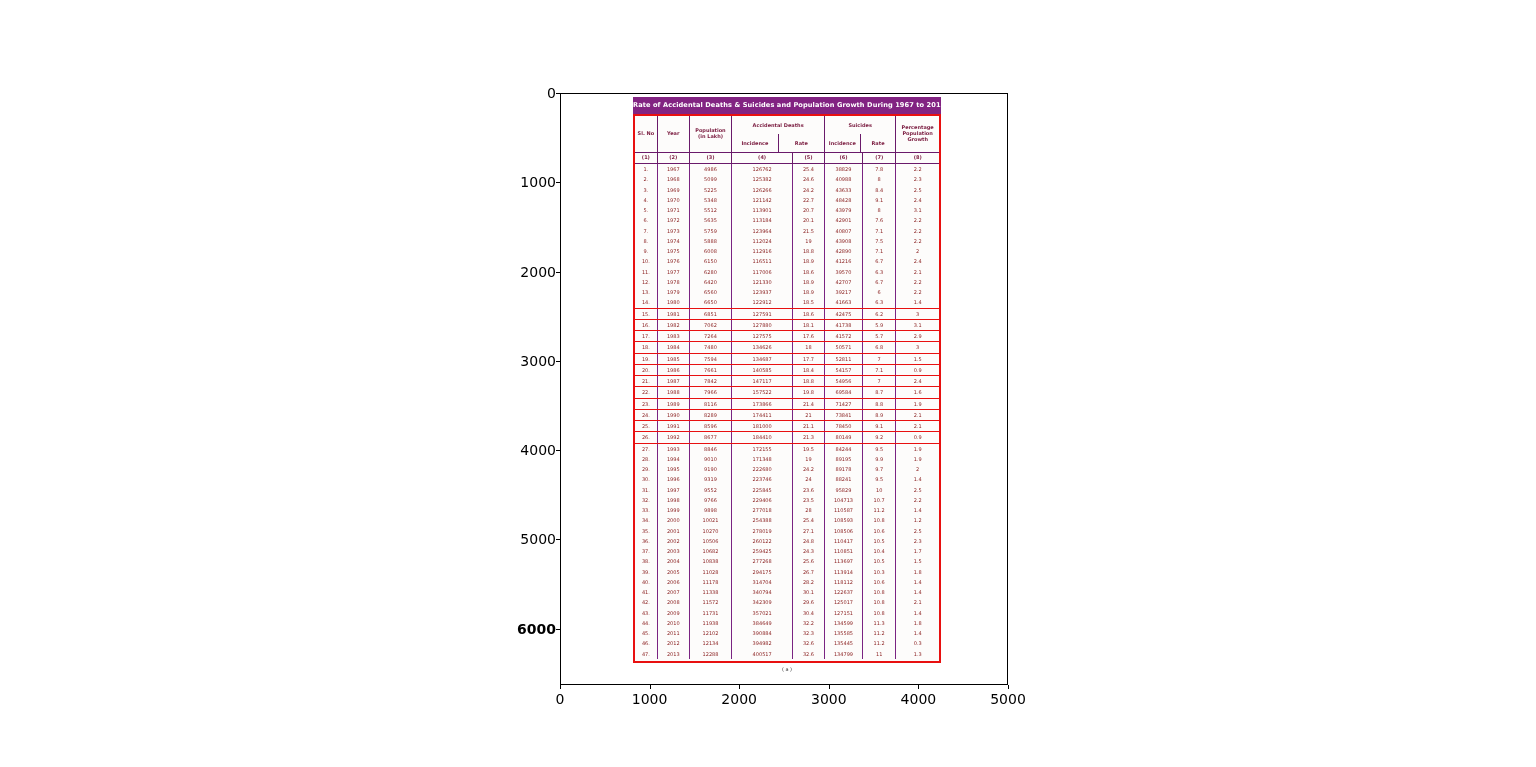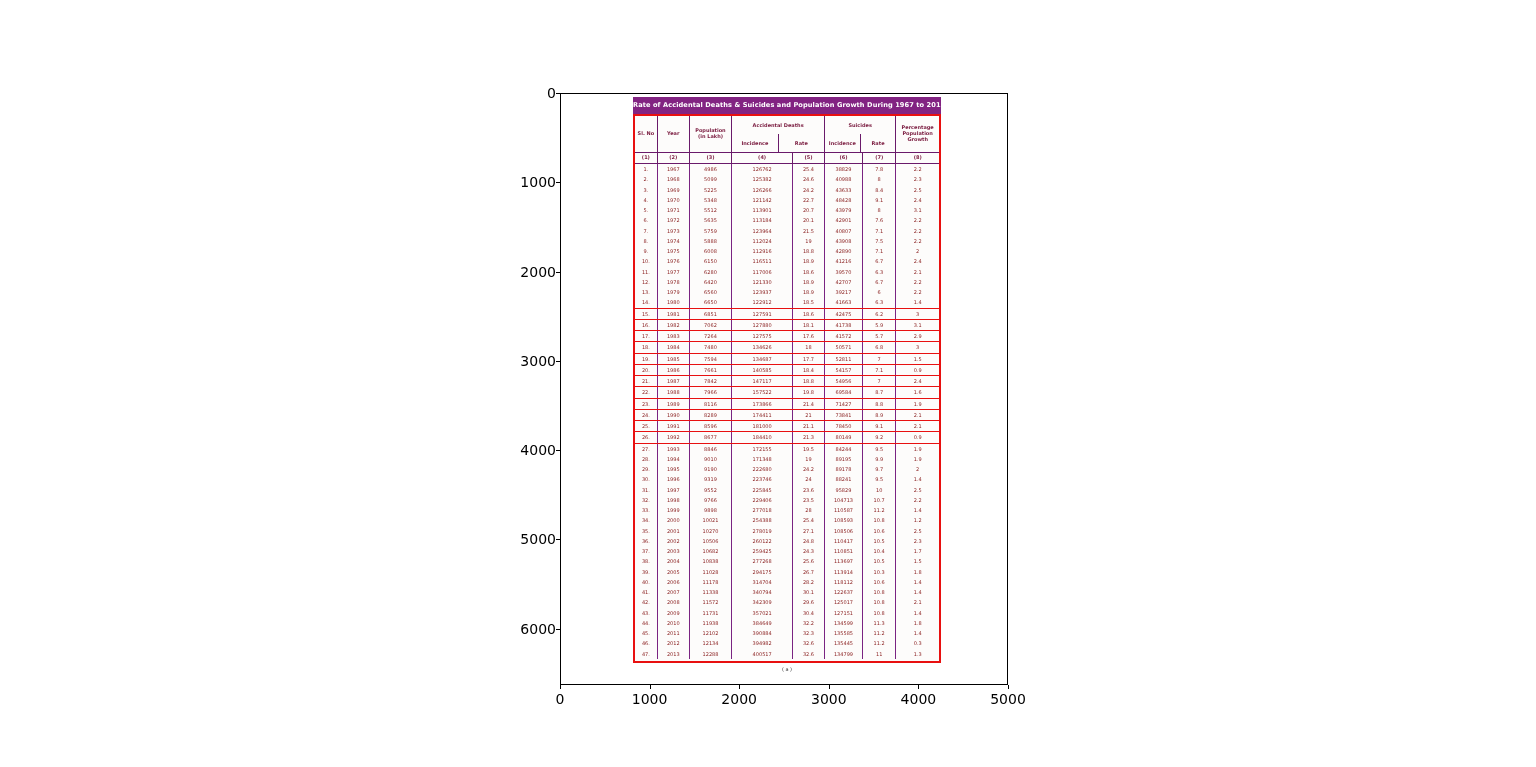--- a/index.html
+++ b/index.html
@@ -97,21 +97,21 @@
       <div class="ytick-label" style="top: 182.283px;">1000</div>
       <div class="tick ytick" style="top: 271.567px;"></div>
       <div class="ytick-label" style="top: 271.567px;">2000</div>
       <div class="tick ytick" style="top: 360.85px;"></div>
       <div class="ytick-label" style="top: 360.85px;">3000</div>
       <div class="tick ytick" style="top: 450.133px;"></div>
       <div class="ytick-label" style="top: 450.133px;">4000</div>
       <div class="tick ytick" style="top: 539.417px;"></div>
       <div class="ytick-label" style="top: 539.417px;">5000</div>
       <div class="tick ytick" style="top: 628.7px;"></div>
-      <div class="ytick-label" style="top: 628.7px;">6000</div>
+      <div class="ytick-label" style="top: 628.7px; font-weight: bold;">6000</div>
     </div>
 
   <div id="table-image">
     <div id="table-title">Rate of Accidental Deaths &amp; Suicides and Population Growth During 1967 to 2013</div>
     <div id="table-body">
       <div id="header-block">
         <div id="hdr-top" class="hdr-grid">
           <div class="hcell">Sl. No</div>
           <div class="hcell">Year</div>
           <div class="hcell">Population (in Lakh)</div>

